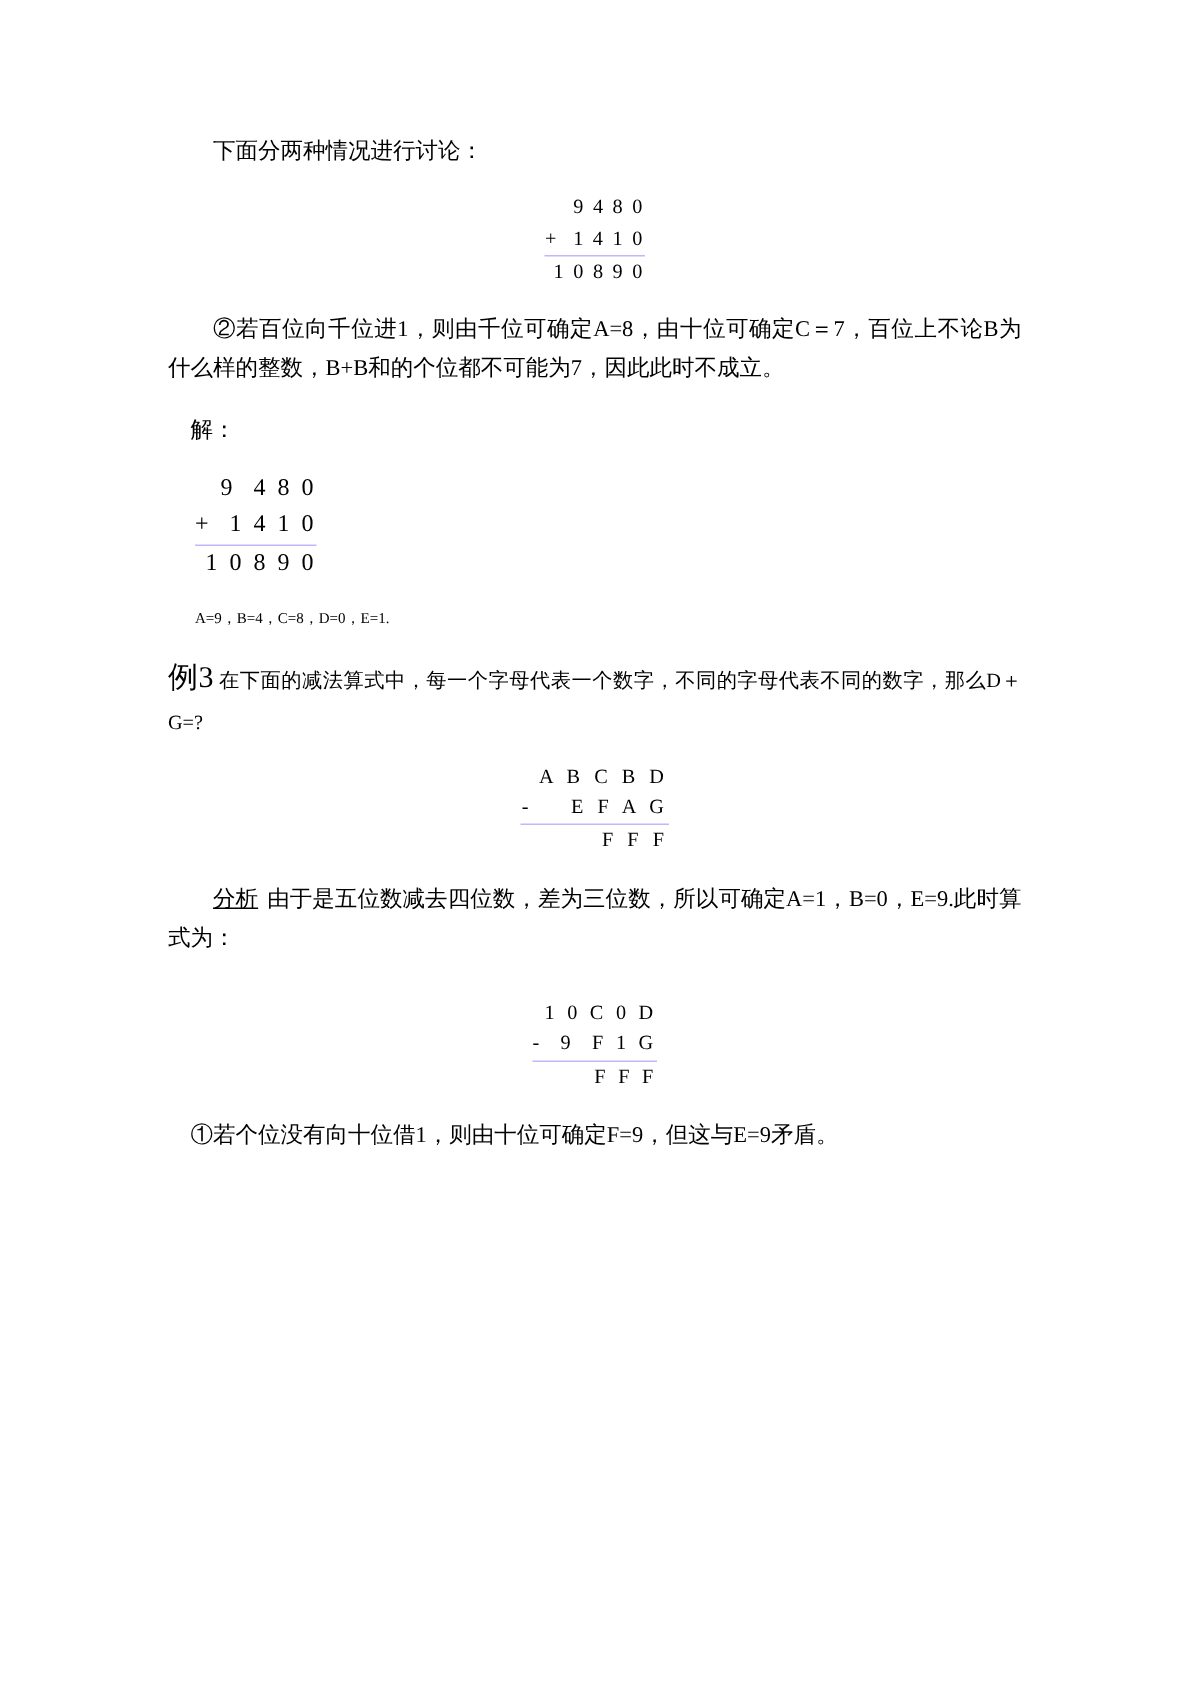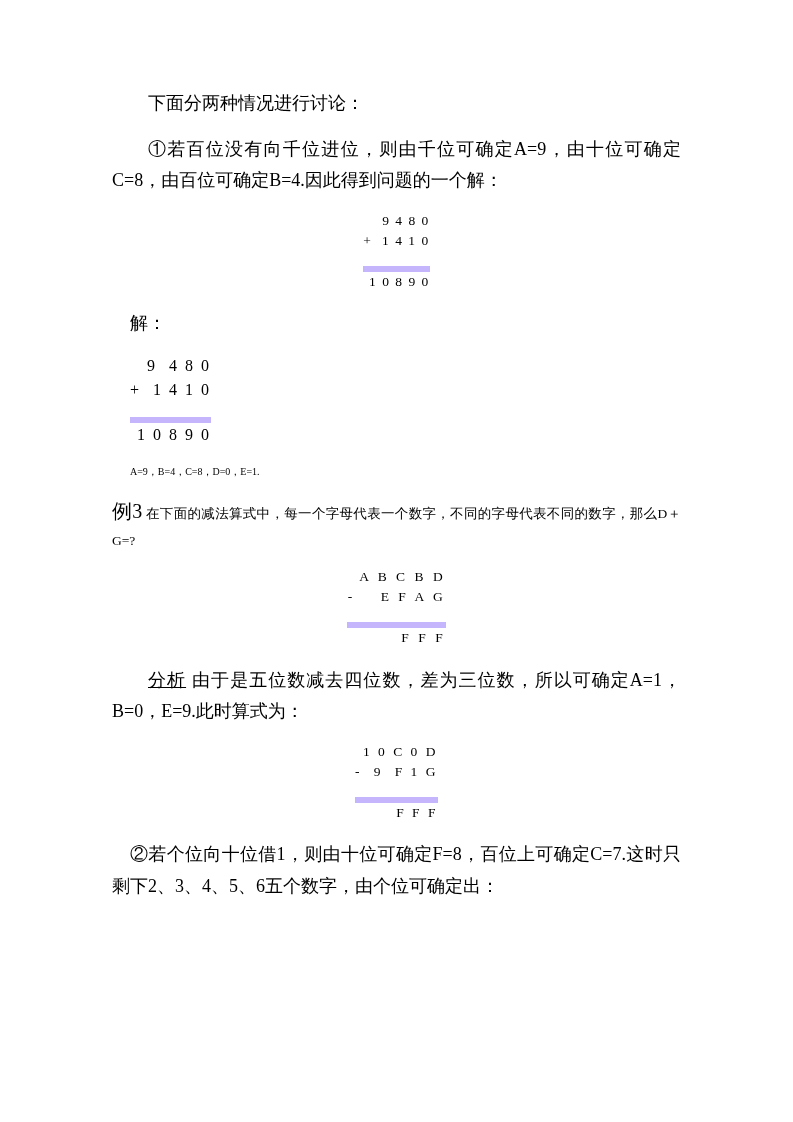--- a/index.html
+++ b/index.html
@@ -14,21 +14,21 @@
     color: #000000;
   }
   .page {
     position: relative;
     width: 793px;
     height: 1122px;
     box-sizing: border-box;
     padding: 88px 112px 0 112px;
   }
   .para {
-    font-size: 18px;
+    font-size: 15px;
     line-height: 1.75;
     margin: 0 0 14px 0;
     text-align: justify;
   }
   .indent2 {
     text-indent: 2em;
   }
   .indent1 {
     text-indent: 1em;
   }
@@ -42,22 +42,22 @@
   .calc-inner {
     display: inline-block;
     text-align: right;
     letter-spacing: 1.5px;
   }
   .calc-row {
     white-space: pre;
     line-height: 1.5;
   }
   .calc-row.ruled {
-    border-bottom: 6px solid #c4b5fd;
-    padding-bottom: 15px;
+    border-bottom: 1px solid #c4b5fd;
+    padding-bottom: 1px;
   }
   .calc-left {
     display: block;
     margin: 6px 0 16px 0;
     padding-left: 18px;
   }
   .calc-left .calc-inner {
     letter-spacing: 2px;
   }
   .example-head {
@@ -79,39 +79,40 @@
     letter-spacing: 3px;
   }
   .answer-line {
     font-size: 10px;
     line-height: 1.75;
     margin: 0 0 14px 0;
     padding-left: 18px;
   }
   .sp-wide {
     letter-spacing: 2.5px;
+    margin-top: 12px;
   }
 </style>
 </head>
 <body>
 
 <div class="page">
 
   <p class="para indent2">下面分两种情况进行讨论：</p>
 
-  <p class="para indent2">①若百位没有向千位进位，则由千位可确定A=9，由十位可确定C=8，由百位可确定B=4.因此得到问题的一个解：</p>
 
   <div class="calc-block">
     <div class="calc-inner">
       <div class="calc-row"> 9 4 8 0</div>
       <div class="calc-row ruled">+  1 4 1 0</div>
       <div class="calc-row">1 0 8 9 0</div>
     </div>
   </div>
 
+  <p class="para indent2">②若百位向千位进1，则由千位可确定A=8，由十位可确定C＝7，百位上不论B为什么样的整数，B+B和的个位都不可能为7，因此此时不成立。</p>
 
   <p class="para indent1">解：</p>
 
   <div class="calc-left">
     <div class="calc-inner">
       <div class="calc-row">  9  4 8 0</div>
       <div class="calc-row ruled">+  1 4 1 0</div>
       <div class="calc-row">1 0 8 9 0</div>
     </div>
   </div>
@@ -137,16 +138,16 @@
 
   <div class="calc-block">
     <div class="calc-inner sp-wide">
       <div class="calc-row">1 0 C 0 D</div>
       <div class="calc-row ruled">-  9  F 1 G</div>
       <div class="calc-row">    F F F</div>
     </div>
   </div>
 
 
+  <p class="para indent1">①若个位没有向十位借1，则由十位可确定F=9，但这与E=9矛盾。</p>
 
-  <p class="para indent1">②若个位向十位借1，则由十位可确定F=8，百位上可确定C=7.这时只剩下2、3、4、5、6五个数字，由个位可确定出：</p>
 
 </div>
 
 </body></html>

